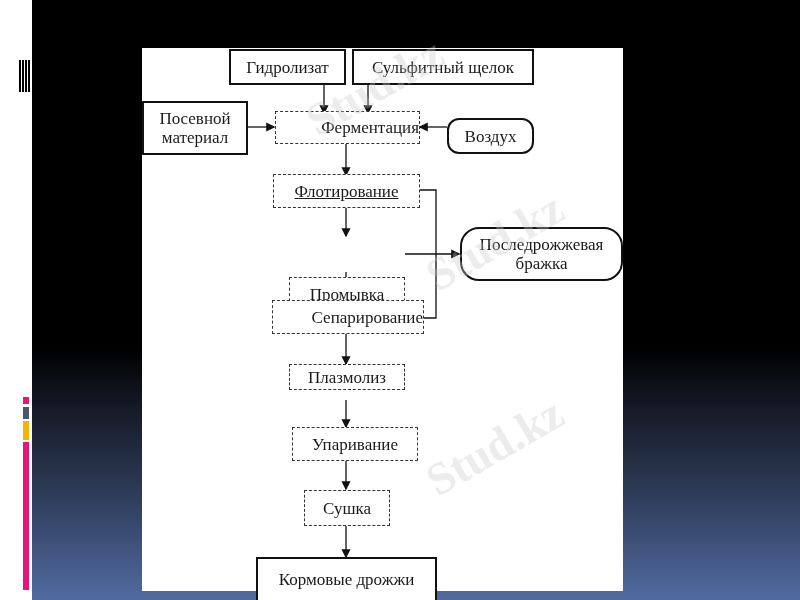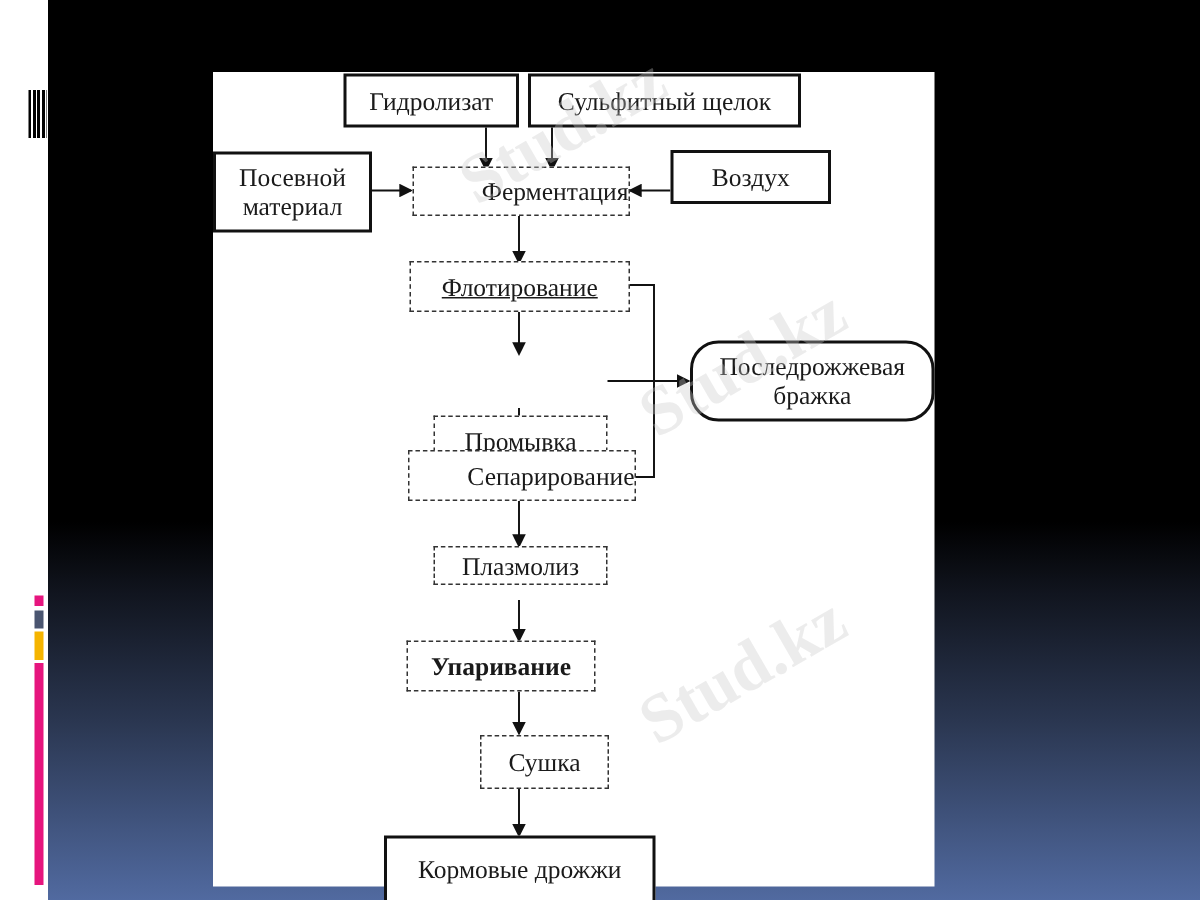--- a/index.html
+++ b/index.html
@@ -71,43 +71,43 @@
 <div class="box solid" style="left:229px;top:49px;width:117px;height:36px;">
   <span>Гидролизат</span>
 </div>
 <div class="box solid" style="left:352px;top:49px;width:182px;height:36px;">
   <span>Сульфитный щелок</span>
 </div>
 <div class="box solid" style="left:142px;top:101px;width:106px;height:54px;flex-direction:column;">
   <span>Посевной</span>
   <span>материал</span>
 </div>
-<div class="box solid" style="left:447px;top:100px;width:107px;height:36px;">
+<div class="box solid" style="left:447px;top:118px;width:87px;height:36px;border-radius:12px;">
   <span>Воздух</span>
 </div>
 
 <div class="box dashed" style="left:275px;top:111px;width:145px;height:33px;justify-content:flex-end;">
   <span>Ферментация</span>
 </div>
 <div class="box dashed" style="left:273px;top:174px;width:147px;height:34px;text-decoration:underline;">
   <span>Флотирование</span>
 </div>
 <div class="box dashed" style="left:289px;top:237px;width:116px;height:35px;margin-top:40px;">
   <span>Промывка</span>
 </div>
 <div class="box dashed" style="left:272px;top:300px;width:152px;height:34px;justify-content:flex-end;">
   <span>Сепарирование</span>
 </div>
 <div class="box dashed" style="left:289px;top:364px;width:116px;height:26px;">
   <span>Плазмолиз</span>
 </div>
-<div class="box dashed" style="left:271px;top:427px;width:126px;height:34px;font-weight:bold;">
+<div class="box dashed" style="left:292px;top:427px;width:126px;height:34px;">
   <span>Упаривание</span>
 </div>
-<div class="box dashed" style="left:320px;top:490px;width:86px;height:36px;">
+<div class="box dashed" style="left:304px;top:490px;width:86px;height:36px;">
   <span>Сушка</span>
 </div>
 
 <div class="box solid" style="left:460px;top:227px;width:163px;height:54px;flex-direction:column;border-radius:19px;">
   <span>Последрожжевая</span>
   <span>бражка</span>
 </div>
 
 <div class="box solid" style="left:256px;top:557px;width:181px;height:45px;">
   <span>Кормовые дрожжи</span>

